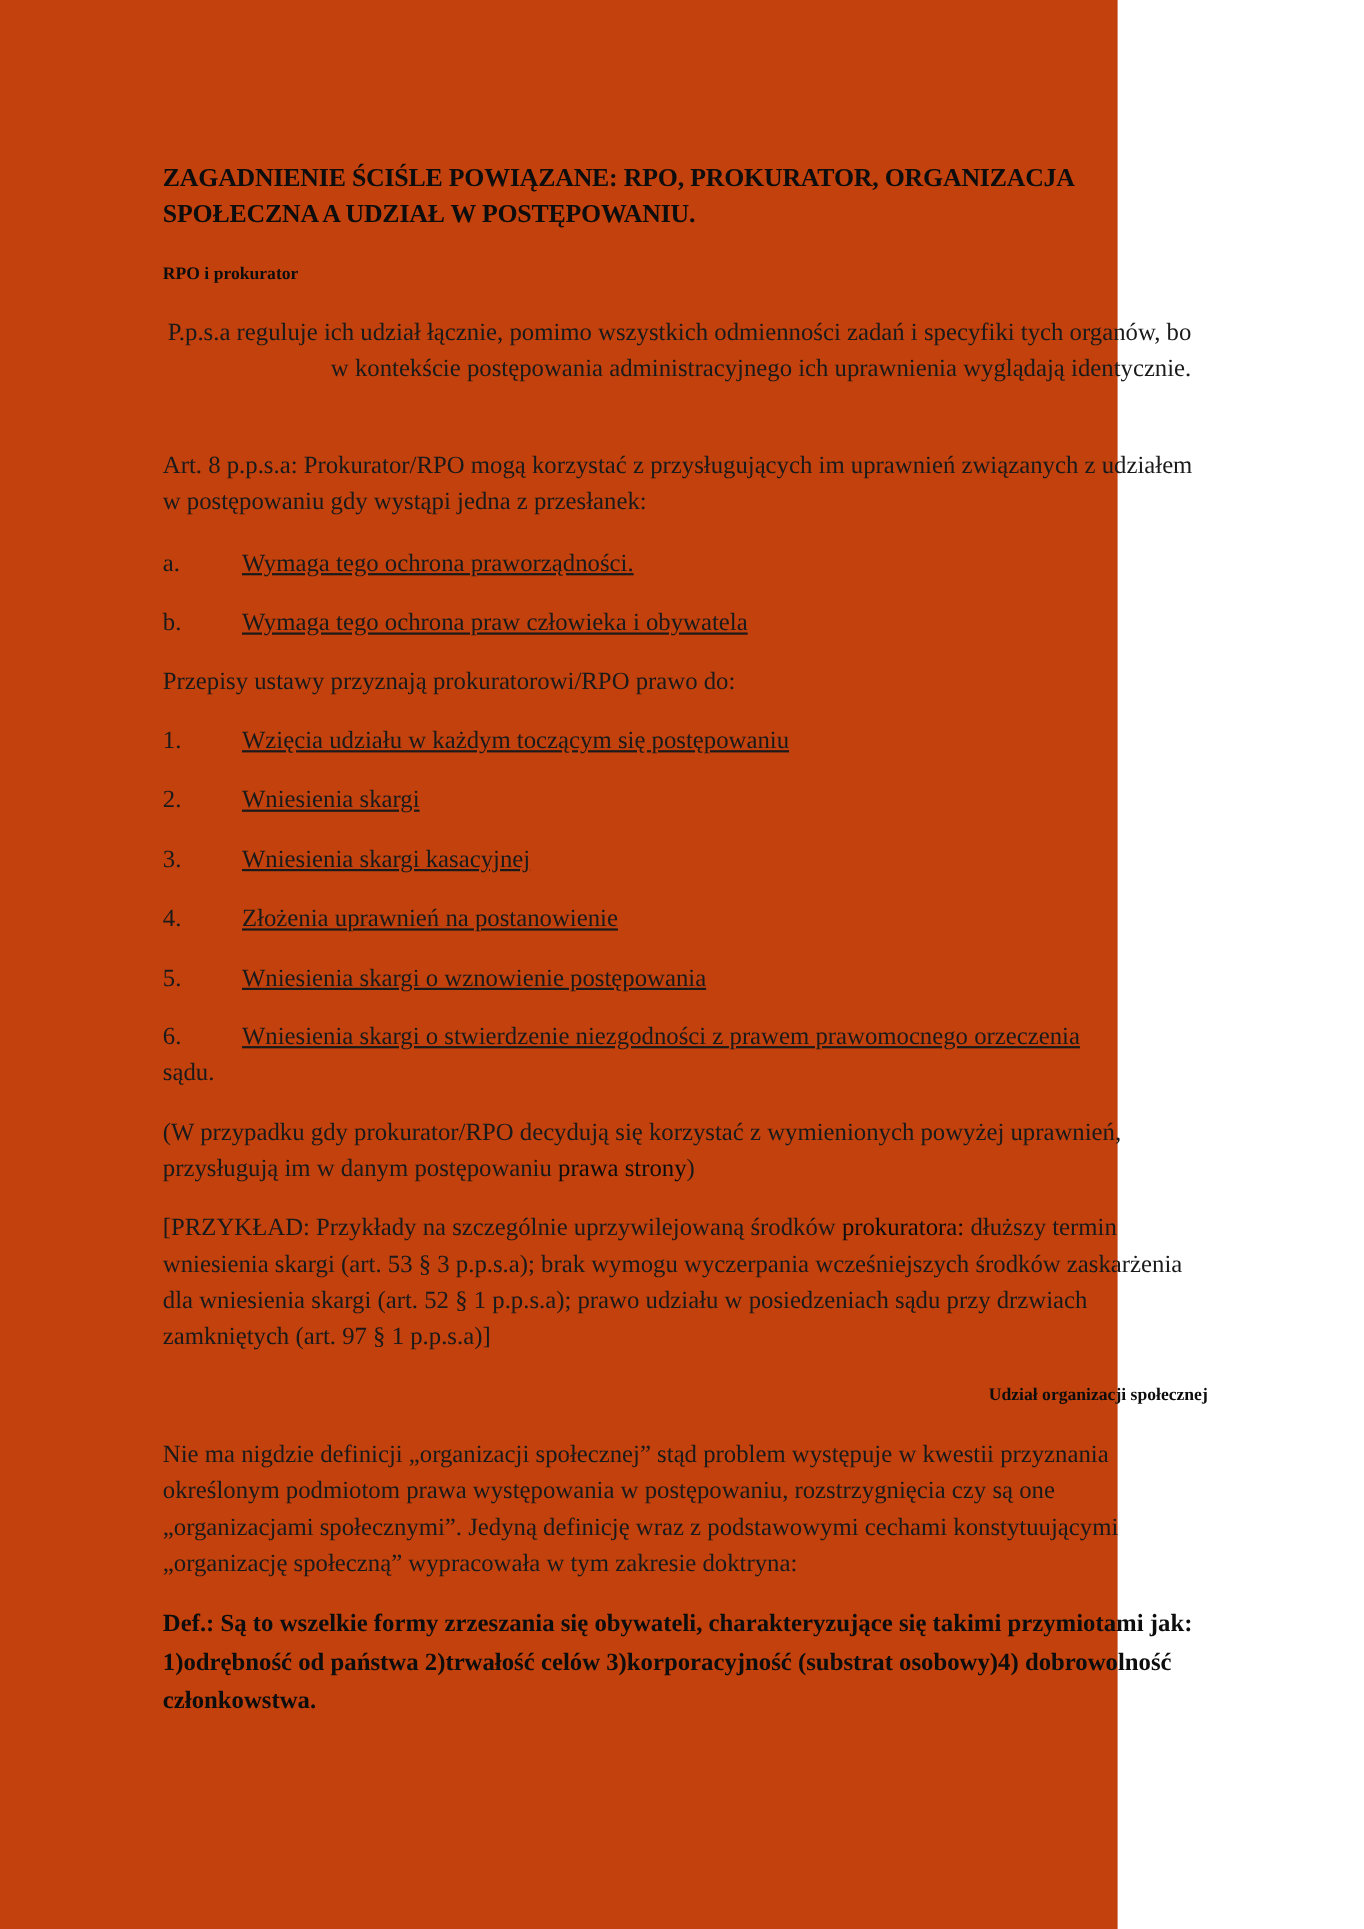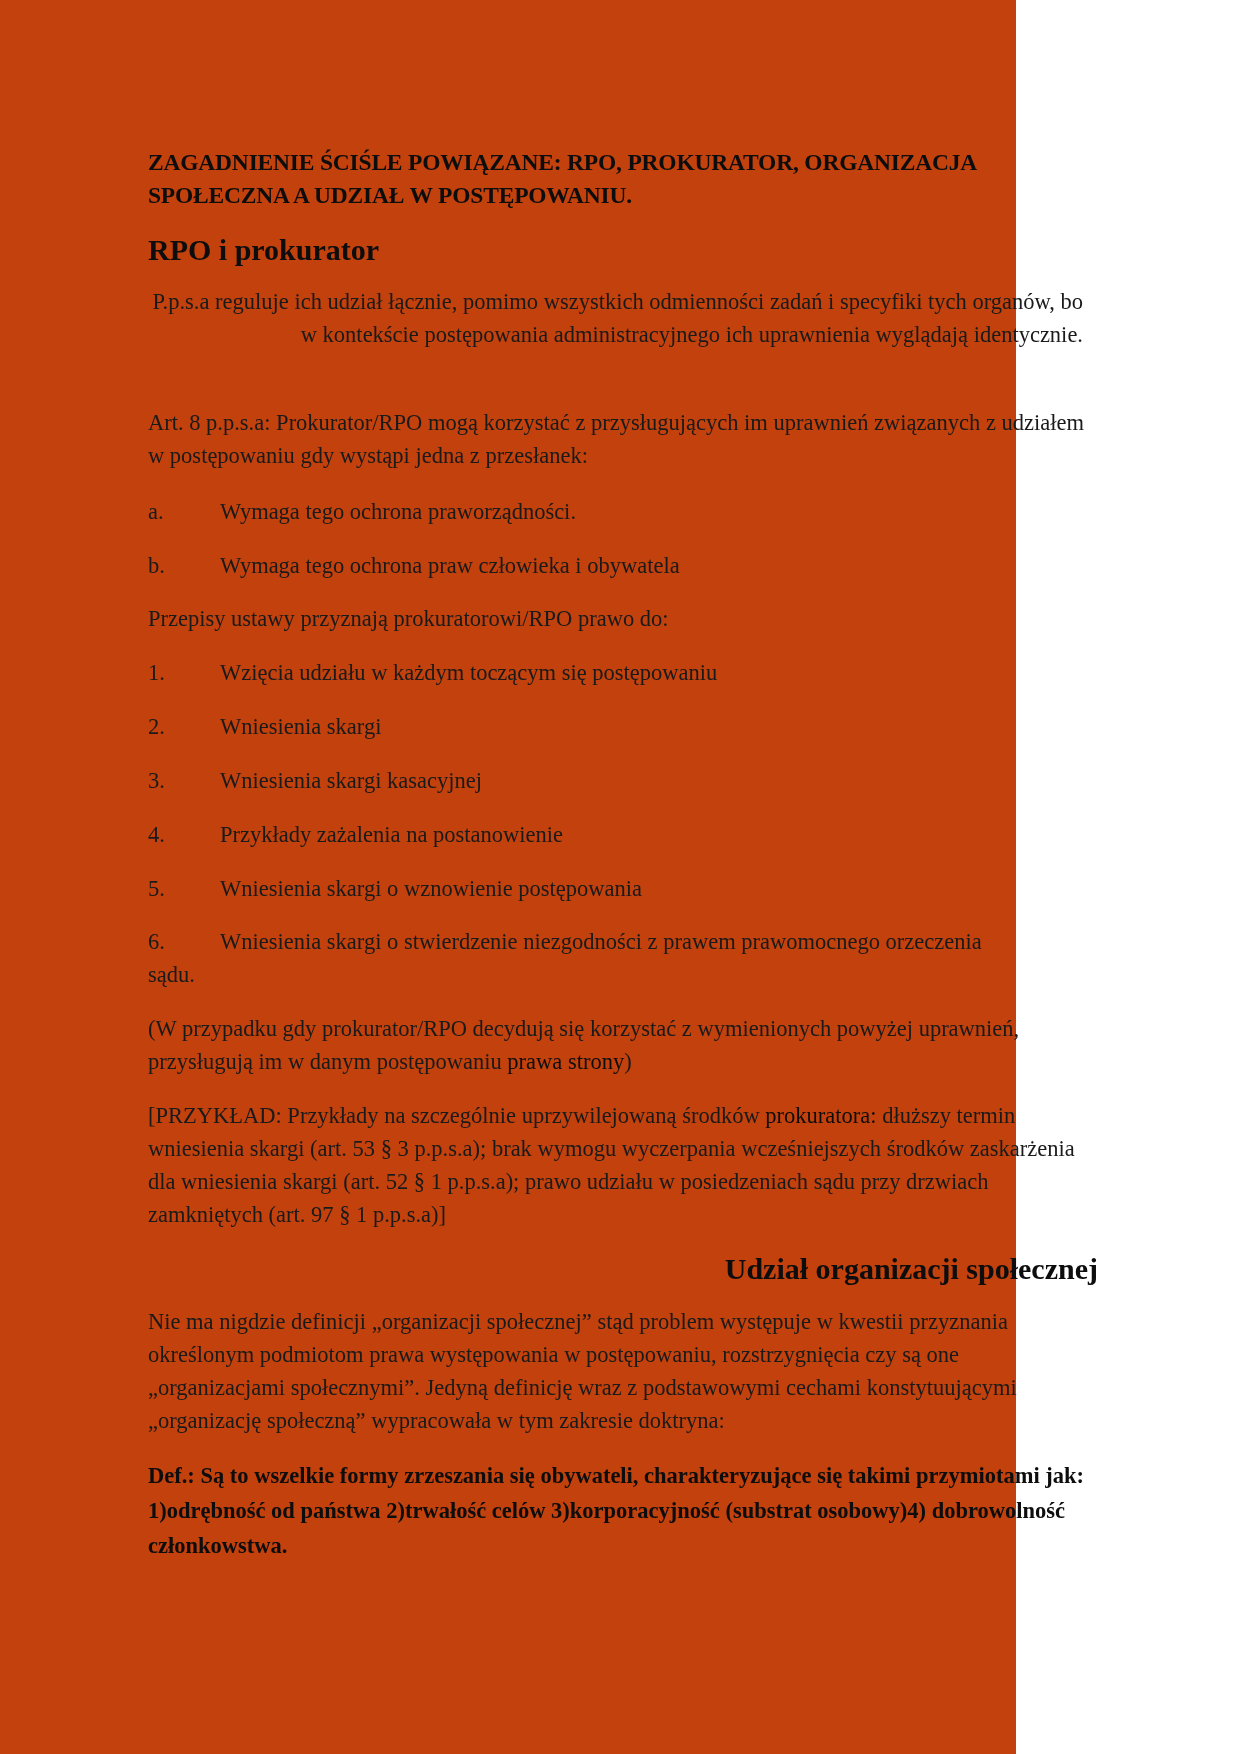--- a/index.html
+++ b/index.html
@@ -4,24 +4,24 @@
   <style>
     html, body { margin: 0; padding: 0; background: #ffffff; }
     body { width: 1240px; height: 1754px; position: relative; overflow: hidden; }
     .page {
       position: absolute; left: 0; top: 0; width: 1016px; height: 1754px;
       background: #c2410c; color: #111111;
       font-family: "Liberation Serif", "DejaVu Serif", serif;
     }
     .blk { position: absolute; left: 148px; width: 950px; font-size: 22.5px; line-height: 33px; color: #1a1a1a; }
     .title { font-weight: bold; font-size: 23.5px; line-height: 33px; letter-spacing: -0.2px; color: #0d0d0d; }
-    .h2 { font-weight: bold; font-size: 30px; color: #0d0d0d; }
+    .h2 { font-weight: bold; font-size: 16px; color: #0d0d0d; }
     .li { display: flex; }
     .li .num { width: 72px; flex: 0 0 72px; }
-    .li .txt { flex: 1; }
+    .li .txt { flex: 1; text-decoration: underline; }
     b, .bold { font-weight: normal; color: #0d0d0d; }
     .def { font-weight: bold; font-size: 22.5px; line-height: 35px; color: #0d0d0d; }
   </style>
 </head>
 <body>
 
 <div class="page">
 
   <div class="blk title" style="top:146px;">
     <div>ZAGADNIENIE ŚCIŚLE POWIĄZANE: RPO, PROKURATOR, ORGANIZACJA</div>
@@ -52,21 +52,21 @@
   <div class="blk li" style="top:710px;">
     <span class="num">2.</span>
     <span class="txt">Wniesienia skargi</span>
   </div>
   <div class="blk li" style="top:764px;">
     <span class="num">3.</span>
     <span class="txt">Wniesienia skargi kasacyjnej</span>
   </div>
   <div class="blk li" style="top:818px;">
     <span class="num">4.</span>
-    <span class="txt">Przykłady zażalenia na postanowienie</span>
+    <span class="txt">Złożenia uprawnień na postanowienie</span>
   </div>
   <div class="blk li" style="top:872px;">
     <span class="num">5.</span>
     <span class="txt">Wniesienia skargi o wznowienie postępowania</span>
   </div>
   <div class="blk" style="top:925px;">
     <div class="li">
       <span class="num">6.</span>
       <span class="txt">Wniesienia skargi o stwierdzenie niezgodności z prawem prawomocnego orzeczenia</span>
     </div>

